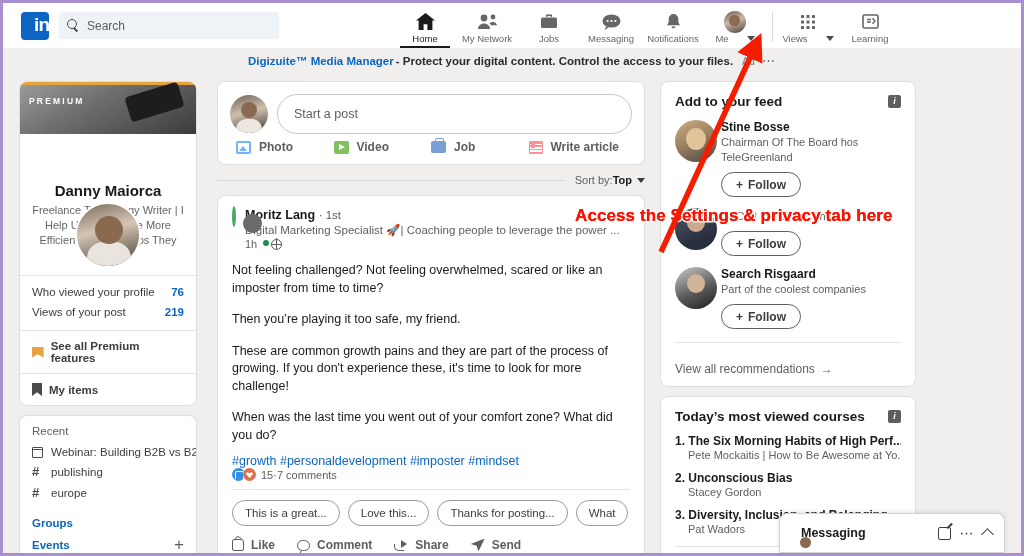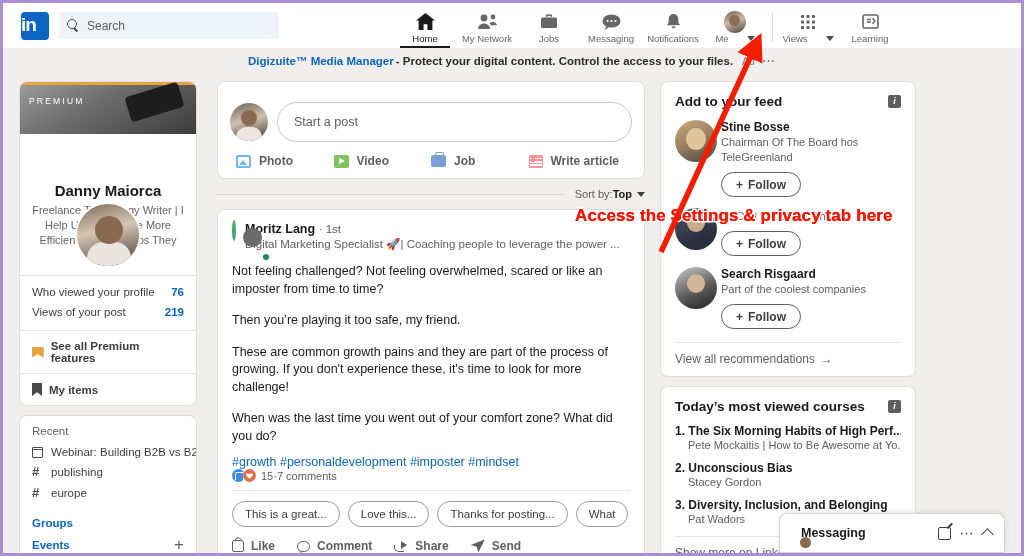--- a/index.html
+++ b/index.html
@@ -23,21 +23,21 @@
     width: 1018px; height: 45px;
     background: #ffffff;
     display: flex; align-items: center;
     z-index: 20;
   }
   #li-logo {
     margin-left: 18px;
     width: 28px; height: 28px;
     background: #0a66c2; border-radius: 4px;
     color: #fff; font-weight: bold; font-size: 19px;
-    line-height: 26px; text-align: left;
+    line-height: 26px; text-align: right;
     font-family: "Liberation Sans", sans-serif;
     letter-spacing: -1px;
   }
   #searchbox {
     margin-left: 10px;
     width: 220px; height: 27px;
     background: #eef3f8; border-radius: 3px;
     display: flex; align-items: center;
     padding: 0 8px;
   }
@@ -108,21 +108,21 @@
   
   #leftcol { position: absolute; left: 16px; top: 78px; width: 178px; }
   #profilecard { overflow: hidden; }
   #cover {
     height: 52px; position: relative;
     background: linear-gradient(150deg,#9a9a9a 0%,#6e6e6e 40%,#3c3c3c 100%);
     border-top: 3px solid #e7a33e;
   }
   #cover .premlabel {
     position: absolute; left: 9px; top: 11px;
-    color: #ffffff; font-size: 8.5px; letter-spacing: 2.2px; font-weight: normal;
+    color: #ffffff; font-size: 8.5px; letter-spacing: 2.2px; font-weight: bold;
   }
   #cover .covergown {
     position: absolute; right: 14px; top: 4px; width: 55px; height: 26px;
     background: #1d1d1d; transform: rotate(-17deg); border-radius: 4px;
   }
   #avatar-big {
     position: absolute; left: 50%; top: 20px; transform: translateX(-50%);
     width: 66px; height: 66px; border-radius: 50%;
     border: 2px solid #fff;
     background: linear-gradient(165deg,#7a6b5c 0%,#d5c6b4 42%,#40372f 100%);
@@ -174,36 +174,36 @@
   }
   .calicon::before { content:""; position:absolute; left:-1px; top:1.5px; width:11px; height:1.4px; background:#4a4a4a; }
   .navlinkrow {
     display: flex; align-items: center; justify-content: space-between;
     padding: 5px 12px; font-size: 11.5px; color: #0a66c2; font-weight: bold;
   }
   .plus { color: #5e5e5e; font-size: 17px; font-weight: normal; line-height: 12px; }
 
   
   #midcol { position: absolute; left: 214px; top: 78px; width: 428px; }
-  #startpost { padding: 20px 12px 10px 12px; }
+  #startpost { padding: 12px 12px 10px 12px; }
   #startpost .row1 { display: flex; align-items: center; gap: 9px; }
   .avatar-sm {
     width: 38px; height: 38px; border-radius: 50%; flex: none; position: relative; overflow:hidden;
     background: linear-gradient(165deg,#6d6257 0%,#cfc0ae 45%,#3b332c 100%);
   }
   .avatar-sm::after { content:""; position:absolute; left:11px; top:7px; width:16px; height:16px;
                       border-radius:50%; background:#8a6a4f; }
   .avatar-sm .body { position:absolute; left:6px; bottom:-3px; width:26px; height:17px;
                      background:#ece7e0; border-radius:10px 10px 0 0; }
   #poststub {
     flex: 1; height: 40px; border: 1px solid #c9c7c5; border-radius: 22px;
     display: flex; align-items: center; padding-left: 16px;
     font-size: 12.5px; color: #5e5e5e;
   }
-  #postactions { display: flex; margin-top: 12px; padding: 0 6px; }
+  #postactions { display: flex; margin-top: 6px; padding: 0 6px; }
   .pact { flex: 1; display: flex; align-items: center; gap: 8px; font-size: 12px; font-weight: bold; color: #5e5e5e; }
   .ico-photo { width:15px;height:13px;border:2px solid #70b5f9;border-radius:2px;position:relative;flex:none; }
   .ico-photo::after{content:"";position:absolute;left:1px;bottom:1px;width:0;height:0;
      border-left:4px solid transparent;border-right:4px solid transparent;border-bottom:5px solid #70b5f9;}
   .ico-video { width:15px;height:13px;background:#7fc15e;border-radius:2px;position:relative;flex:none; }
   .ico-video::after{content:"";position:absolute;left:5px;top:3px;width:0;height:0;
      border-top:3.5px solid transparent;border-bottom:3.5px solid transparent;border-left:6px solid #fff;}
   .ico-job { width:15px;height:12px;background:#7a9fd4;border-radius:2px;position:relative;flex:none; }
   .ico-job::before{content:"";position:absolute;left:4px;top:-3px;width:7px;height:3px;
      border:1.6px solid #7a9fd4;border-bottom:none;border-radius:2px 2px 0 0;}
@@ -293,21 +293,21 @@
   .feedname { font-size: 12px; font-weight: bold; color: #191919; }
   .feeddesc { font-size: 11px; color: #5e5e5e; line-height: 15px; margin-top: 1px; }
   .followbtn {
     display: inline-flex; align-items: center; justify-content: center; gap: 5px;
     margin-top: 7px; height: 25px; padding: 0 14px;
     border: 1.4px solid #5e5e5e; border-radius: 14px;
     font-size: 12px; font-weight: bold; color: #3d3d3d;
   }
   .viewall {
     display: flex; align-items: center; gap: 6px;
-    margin-top: 13px; padding-top: 9px; border-top: 1px solid #e6e4e2;
+    margin-top: 13px; padding-top: 19px; border-top: 1px solid #e6e4e2;
     font-size: 12px; color: #5e5e5e; font-weight: normal;
   }
   #coursecard { margin-top: 9px; padding: 12px 14px 0 14px; }
   .courserow { margin-top: 10px; }
   .coursetitle { font-size: 12px; font-weight: bold; color: #1a1a1a; white-space: nowrap; overflow: hidden; }
   .courseauth { font-size: 11px; color: #5e5e5e; margin-top: 1px; margin-left: 13px; white-space: nowrap; overflow: hidden; }
   .showmore {
     margin-top: 11px; padding: 9px 0 10px 0; border-top: 1px solid #e6e4e2;
     font-size: 12px; color: #5e5e5e; display: flex; align-items: center; gap: 6px;
   }
@@ -577,20 +577,25 @@
         <div style="position:relative;flex:none">
           <span class="avatar-post"></span>
           <span class="greendot"></span>
         </div>
         <div style="flex:1;min-width:0">
           <div class="pname">
             <span>Moritz Lang</span>
             <span class="deg">· 1st</span>
           </div>
           <div class="ptitle">Digital Marketing Specialist 🚀| Coaching people to leverage the power ...</div>
+          <div class="ptime">
+            <span>1h</span>
+            <span>·</span>
+            <span class="globe"></span>
+          </div>
         </div>
       </div>
 
       <div class="pbody">
         <p>Not feeling challenged? Not feeling overwhelmed, scared or like an imposter from time to time?</p>
         <p>Then you’re playing it too safe, my friend.</p>
         <p>These are common growth pains and they are part of the process of growing. If you don't experience these, it's time to look for more challenge!</p>
         <p>When was the last time you went out of your comfort zone? What did you do?</p>
       </div>
       <div class="ptags">#growth #personaldevelopment #imposter #mindset</div>

